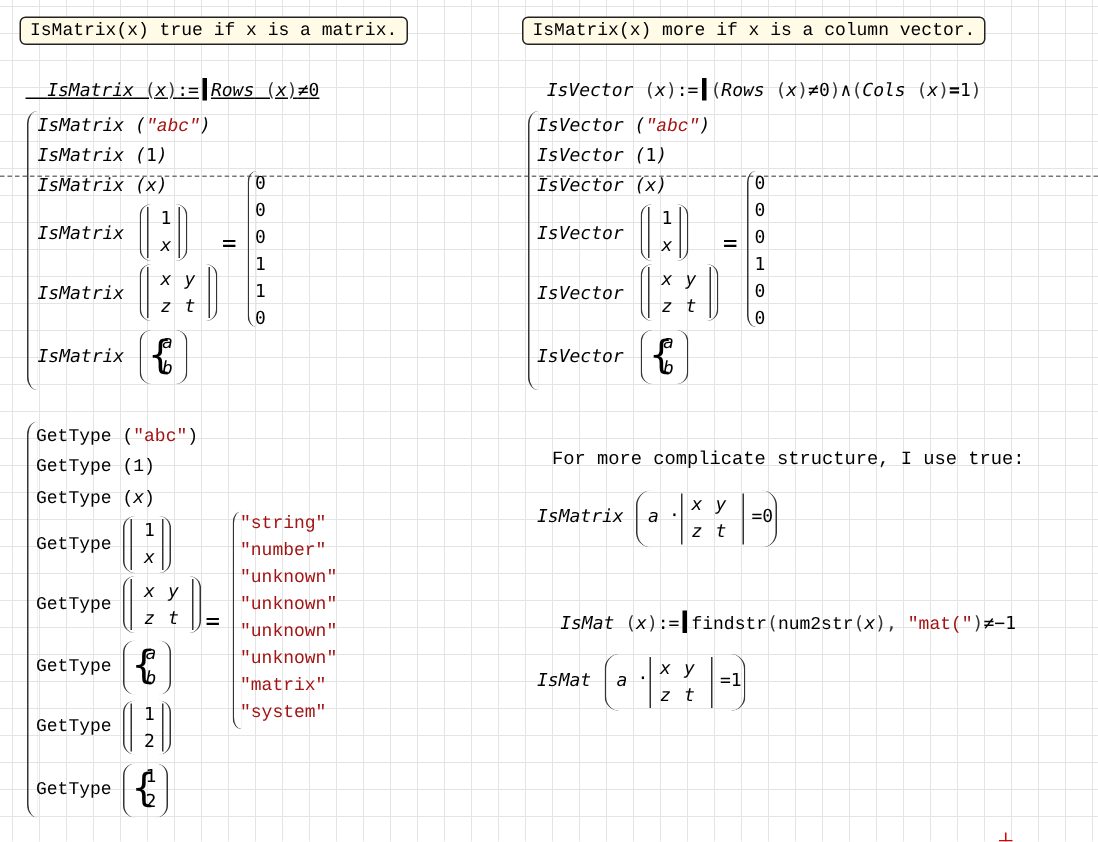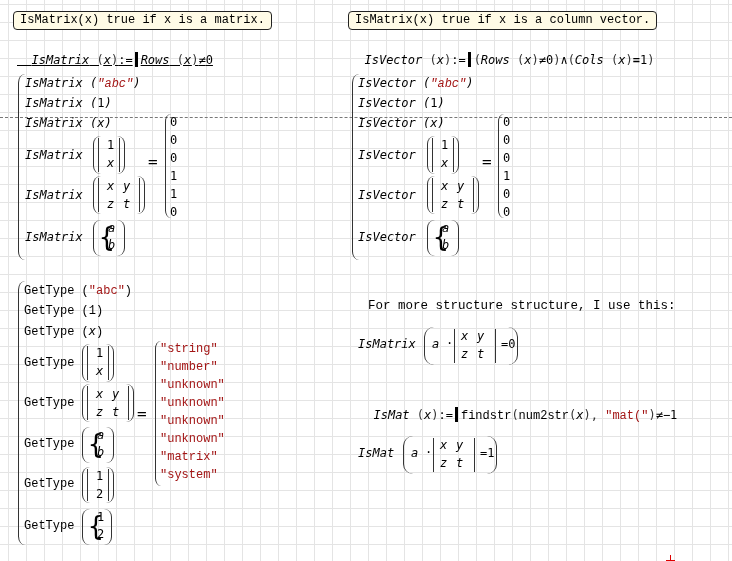--- a/index.html
+++ b/index.html
@@ -34,21 +34,21 @@
   .red-cursor { position:absolute; left:666px; top:555px; width:9px; height:6px; }
   .red-cursor:before { content:""; position:absolute; left:4px; top:0; width:1px; height:6px; background:#d00; }
   .red-cursor:after { content:""; position:absolute; left:0; bottom:0; width:9px; height:1px; background:#d00; }
   .vec-col { position:absolute; line-height:18px; font-size:12px; }
   .lbl { position:absolute; white-space:pre; font-size:12px; }
 </style>
 </head>
 <body>
 
 <div class="comment" style="left:13px;top:11px;">IsMatrix(x) true if x is a matrix.</div>
-<div class="comment" style="left:348px;top:11px;">IsMatrix(x) true if x is a column vector.</div>
+<div class="comment" style="left:348px;top:11px;">IsMatrix(x) more if x is a column vector.</div>
 
 <div class="line" style="left:17px;top:38px;text-decoration:underline;">
   <span class="it">IsMatrix</span><span class="paren"> (</span><span class="it">x</span><span class="paren">)</span><span>:=</span><span class="bar"></span><span class="it">Rows</span><span class="paren"> (</span><span class="it">x</span><span class="paren">)</span><span>≠</span><span>0</span>
 </div>
 
 <div class="line" style="left:350px;top:38px;">
   <span class="it">IsVector</span><span class="paren"> (</span><span class="it">x</span><span class="paren">)</span><span>:=</span><span class="bar"></span><span class="paren">(</span><span class="it">Rows</span><span class="paren"> (</span><span class="it">x</span><span class="paren">)</span><span>≠</span><span>0</span><span class="paren">)</span><span>∧</span><span class="paren">(</span><span class="it">Cols</span><span class="paren"> (</span><span class="it">x</span><span class="paren">)</span><b>=</b><span>1</span><span class="paren">)</span>
 </div>
 
 <div class="sep"></div>
@@ -172,21 +172,21 @@
       <div>"number"</div>
       <div>"unknown"</div>
       <div>"unknown"</div>
       <div>"unknown"</div>
       <div>"unknown"</div>
       <div>"matrix"</div>
       <div>"system"</div>
   </div>
 </div>
 
-<div class="lbl mono" style="left:368px;top:299px;font-size:12.5px;">For more structure structure, I use this:</div>
+<div class="lbl mono" style="left:368px;top:299px;font-size:12.5px;">For more complicate structure, I use true:</div>
 
 <div>
   <div class="lbl it" style="left:358px;top:337px;">IsMatrix</div>
   <div class="abs" style="left:424px;top:327px;width:92px;height:38px;border-left:1px solid #333;border-right:1px solid #333;border-radius:10px;"></div>
   <div class="abs it" style="left:432px;top:337px;">a</div>
   <div class="abs" style="left:446px;top:336px;">·</div>
   <div class="abs" style="left:454px;top:329px;width:40px;height:34px;border-left:1px solid #333;border-right:1px solid #333;"></div>
   <div class="abs it" style="left:461px;top:329px;">x</div>
   <div class="abs it" style="left:477px;top:329px;">y</div>
   <div class="abs it" style="left:461px;top:347px;">z</div>

